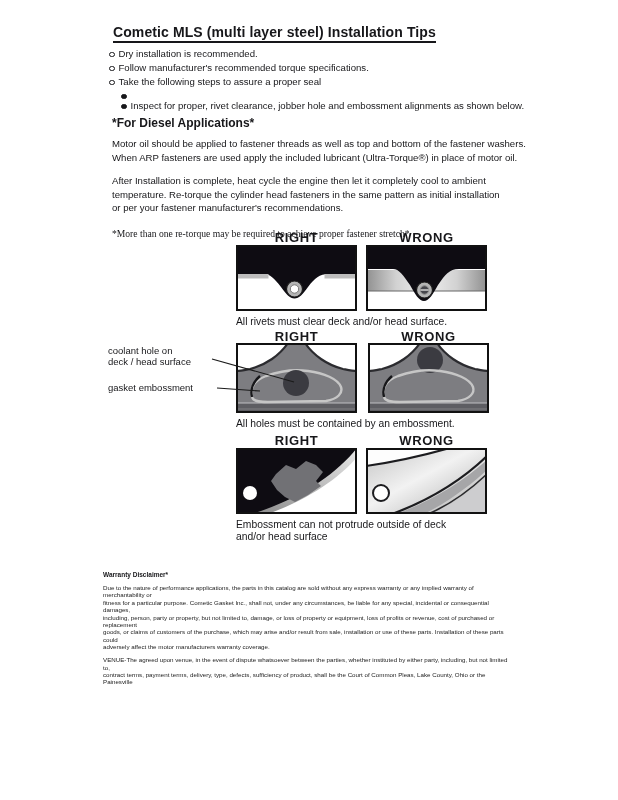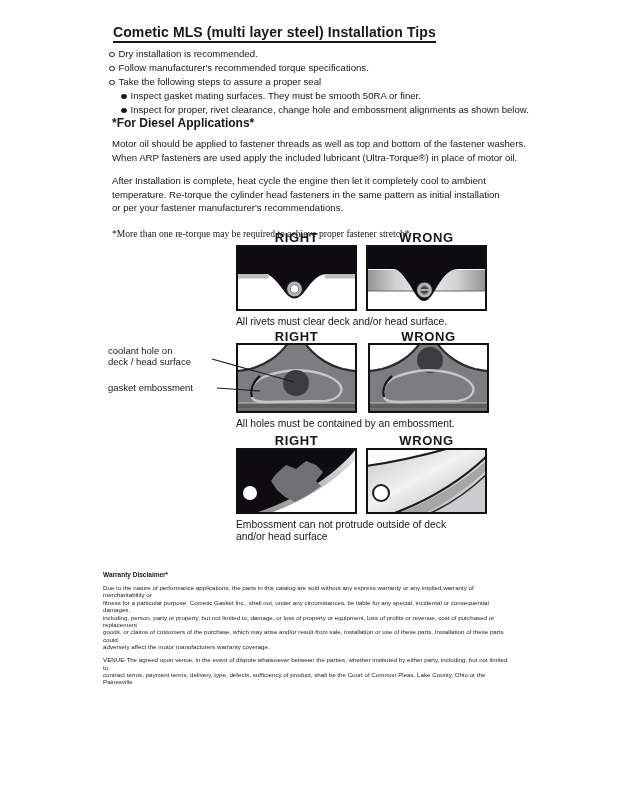--- a/index.html
+++ b/index.html
@@ -64,25 +64,24 @@
     <div class="b-item">
       <span class="marker"></span>
       <span>Follow manufacturer's recommended torque specifications.</span>
     </div>
     <div class="b-item">
       <span class="marker"></span>
       <span>Take the following steps to assure a proper seal</span>
     </div>
     <div class="b-item sub">
       <span class="marker"></span>
-      <span>Inspect gasket mating surfaces.  They must be smooth 50RA or finer.</span>
     </div>
     <div class="b-item sub">
       <span class="marker"></span>
-      <span>Inspect for proper, rivet clearance, change hole and embossment alignments as shown below.</span>
+      <span>Inspect for proper, rivet clearance, jobber hole and embossment alignments as shown below.</span>
     </div>
   </div>
 
   <div class="diesel">
     <h2>*For Diesel Applications*</h2>
     <p class="para">Motor oil should be applied to fastener threads as well as top and bottom of the fastener washers.
 When ARP fasteners are used apply the included lubricant (Ultra-Torque®) in place of motor oil.</p>
     <p class="para">After Installation is complete, heat cycle the engine then let it completely cool to ambient
 temperature. Re-torque the cylinder head fasteners in the same pattern as initial installation
 or per your fastener manufacturer's recommendations.</p>

